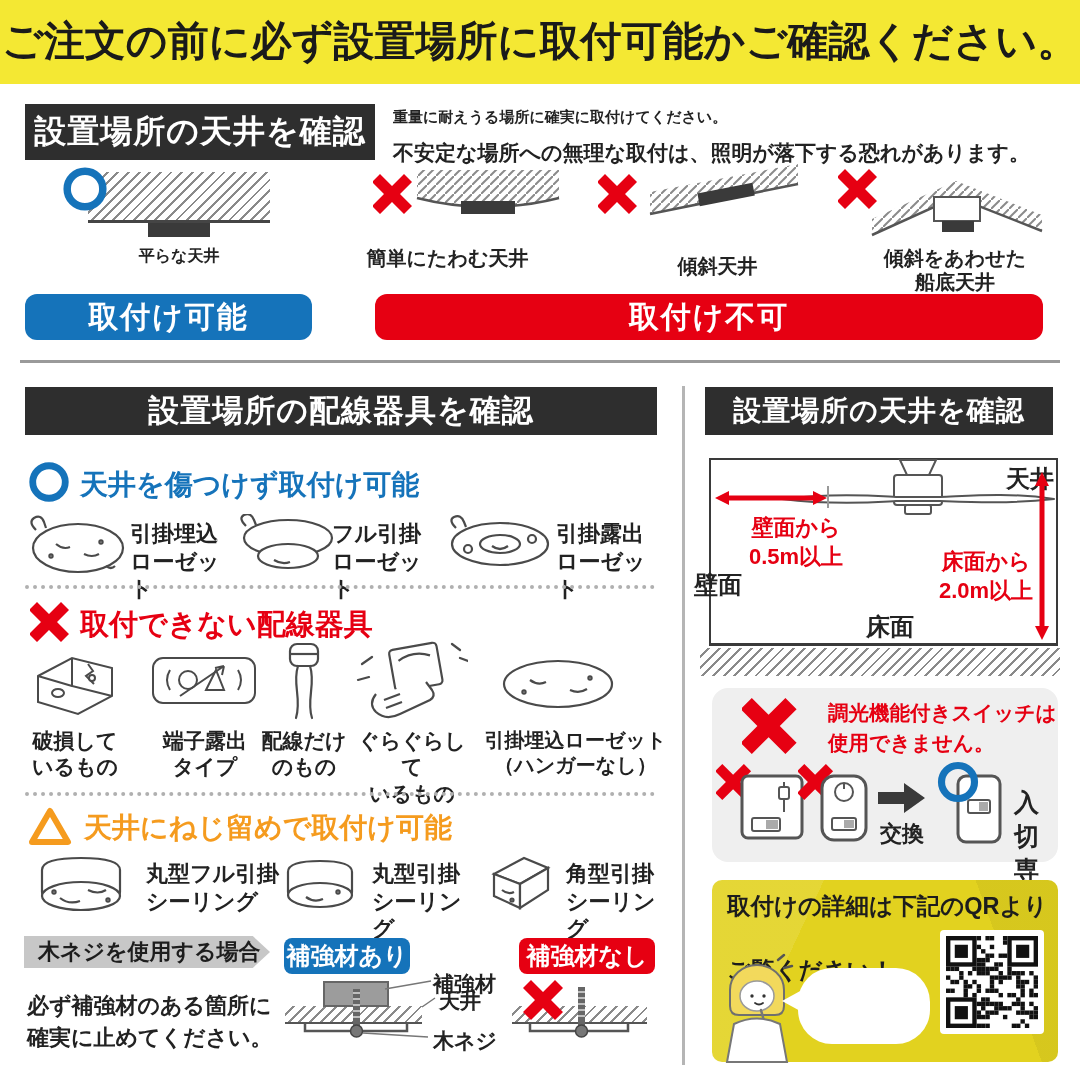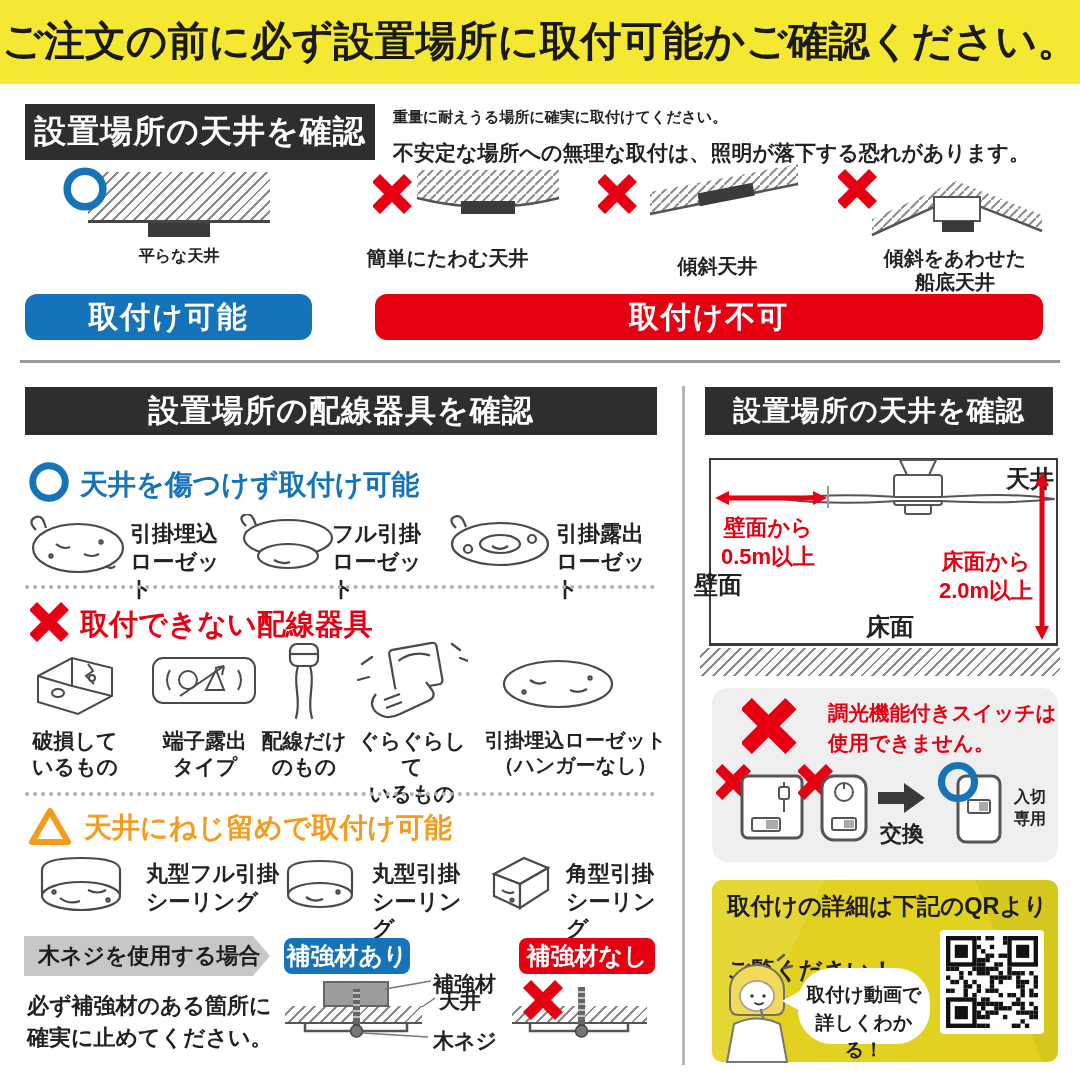--- a/index.html
+++ b/index.html
@@ -280,21 +280,21 @@
       <path d="M42 34 L70 18 L70 40 L42 58 Z"></path>
       <path d="M24 40 q6 5 12 2" fill="none"></path>
       <circle cx="34" cy="50" r="1.5"></circle>
     </svg>
   </span>
   <div class="t" style="left:566px;top:860px;width:100px;font-size:22px;">
     <div>角型引掛</div>
     <div>シーリング</div>
   </div>
 
-  <div class="arrowbanner" style="left:24px;top:936px;width:246px;height:40px;font-size:22px;padding-left:14px;box-sizing:border-box;">
+  <div class="arrowbanner" style="left:24px;top:936px;width:246px;height:32px;font-size:22px;padding-left:14px;box-sizing:border-box;">
     <span>木ネジを使用する場合</span>
   </div>
   <div class="t" style="left:27px;top:992px;font-size:22px;">必ず補強材のある箇所に</div>
   <div class="t" style="left:27px;top:1024px;font-size:22px;">確実に止めてください。</div>
 
   <div class="badge" style="left:284px;top:938px;width:126px;height:36px;background:#1573ba;font-size:24px;">
     <span>補強材あり</span>
   </div>
   <div class="hatch" style="left:285px;top:1006px;width:137px;height:16px;border-bottom:2.5px solid #555;"></div>
   <div class="abs" style="left:323px;top:981px;width:66px;height:26px;background:#9c9c9c;border:2px solid #666;box-sizing:border-box;"></div>
@@ -344,21 +344,21 @@
   </span>
   <div class="abs" style="left:827px;top:486px;width:2px;height:22px;background:#999;"></div>
 
   <span class="abs" style="left:713px;top:488px;">
     <svg width="116" height="20" viewBox="0 0 116 20">
       <path d="M14 10 H102" stroke="#e60012" stroke-width="5"></path>
       <path d="M16 3 L2 10 L16 17 Z" fill="#e60012"></path>
       <path d="M100 3 L114 10 L100 17 Z" fill="#e60012"></path>
     </svg>
   </span>
-  <div class="t c red" style="left:712px;top:514px;width:112px;font-size:22px;line-height:1.3;">
+  <div class="t c red" style="left:712px;top:514px;width:112px;font-size:22px;line-height:1.3;padding-left:28px;">
     <div>壁面から</div>
     <div>0.5m以上</div>
   </div>
   <div class="t" style="left:694px;top:570px;font-size:24px;">壁面</div>
   <div class="t c red" style="left:932px;top:548px;width:108px;font-size:22px;line-height:1.3;">
     <div>床面から</div>
     <div>2.0m以上</div>
   </div>
   <div class="t" style="left:866px;top:612px;font-size:24px;">床面</div>
   <div class="t" style="left:1006px;top:464px;font-size:24px;">天井</div>
@@ -418,21 +418,21 @@
       <rect x="2" y="2" width="42" height="66" rx="8" fill="#fff" stroke="#555" stroke-width="3"></rect>
       <rect x="12" y="26" width="22" height="13" rx="2" fill="#fff" stroke="#555" stroke-width="2"></rect>
       <rect x="23" y="28" width="9" height="9" fill="#aaa"></rect>
     </svg>
   </span>
   <span class="abs" style="left:936px;top:760px;">
     <svg viewBox="0 0 40 40" width="44" height="44">
         <circle cx="20" cy="20" r="15" fill="none" stroke="#1573ba" stroke-width="6.5"></circle>
       </svg>
   </span>
-  <div class="t" style="left:1014px;top:786px;width:46px;font-size:16px;line-height:1.35;">
+  <div class="t" style="left:1014px;top:786px;width:46px;font-size:25px;line-height:1.35;">
     <div>入切</div>
     <div>専用</div>
   </div>
 
   <div class="yellowbox" style="left:712px;top:880px;width:346px;height:182px;"></div>
   <div class="t" style="left:727px;top:892px;font-size:23.5px;color:#1d1d1d;">取付けの詳細は下記のQRより</div>
   <div class="t" style="left:727px;top:924px;font-size:23.5px;color:#1d1d1d;margin-top:32px;">ご覧ください！</div>
 
   <span class="abs" style="left:716px;top:952px;">
     <svg width="82" height="112" viewBox="0 0 82 112">
@@ -443,24 +443,20 @@
       <circle cx="36" cy="44" r="1.7" fill="#333"></circle>
         <circle cx="48" cy="44" r="1.7" fill="#333"></circle>
       <path d="M39 51 q4 3 8 0" fill="none" stroke="#333" stroke-width="1.8" stroke-linecap="round"></path>
       <path d="M45 58 l3 11" stroke="#777" stroke-width="2.5" stroke-linecap="round"></path>
       <path d="M18 72 q23 -11 46 0 l7 38 h-60 Z" fill="#fff" stroke="#777" stroke-width="2"></path>
     </svg>
   </span>
 
   <div class="bubble" style="left:798px;top:968px;width:132px;height:76px;"></div>
   <div class="tail" style="left:782px;top:990px;"></div>
-  <div class="t c" style="left:798px;top:981px;width:132px;font-size:19px;line-height:1.45;color:#1d1d1d;">
-    <div>取付け動画で</div>
-    <div>詳しくわかる！</div>
-  </div>
 
   <div class="abs" style="left:940px;top:930px;width:104px;height:104px;background:#fff;border-radius:4px;">
     <svg id="qr-svg" width="92" height="92" viewBox="0 0 84 84" style="margin:6px;">
         <rect x="28" y="0" width="4" height="4" fill="#111"></rect>
         <rect x="36" y="0" width="4" height="4" fill="#111"></rect>
         <rect x="40" y="0" width="4" height="4" fill="#111"></rect>
         <rect x="52" y="0" width="4" height="4" fill="#111"></rect>
         <rect x="52" y="4" width="4" height="4" fill="#111"></rect>
         <rect x="28" y="8" width="4" height="4" fill="#111"></rect>
         <rect x="40" y="8" width="4" height="4" fill="#111"></rect>

